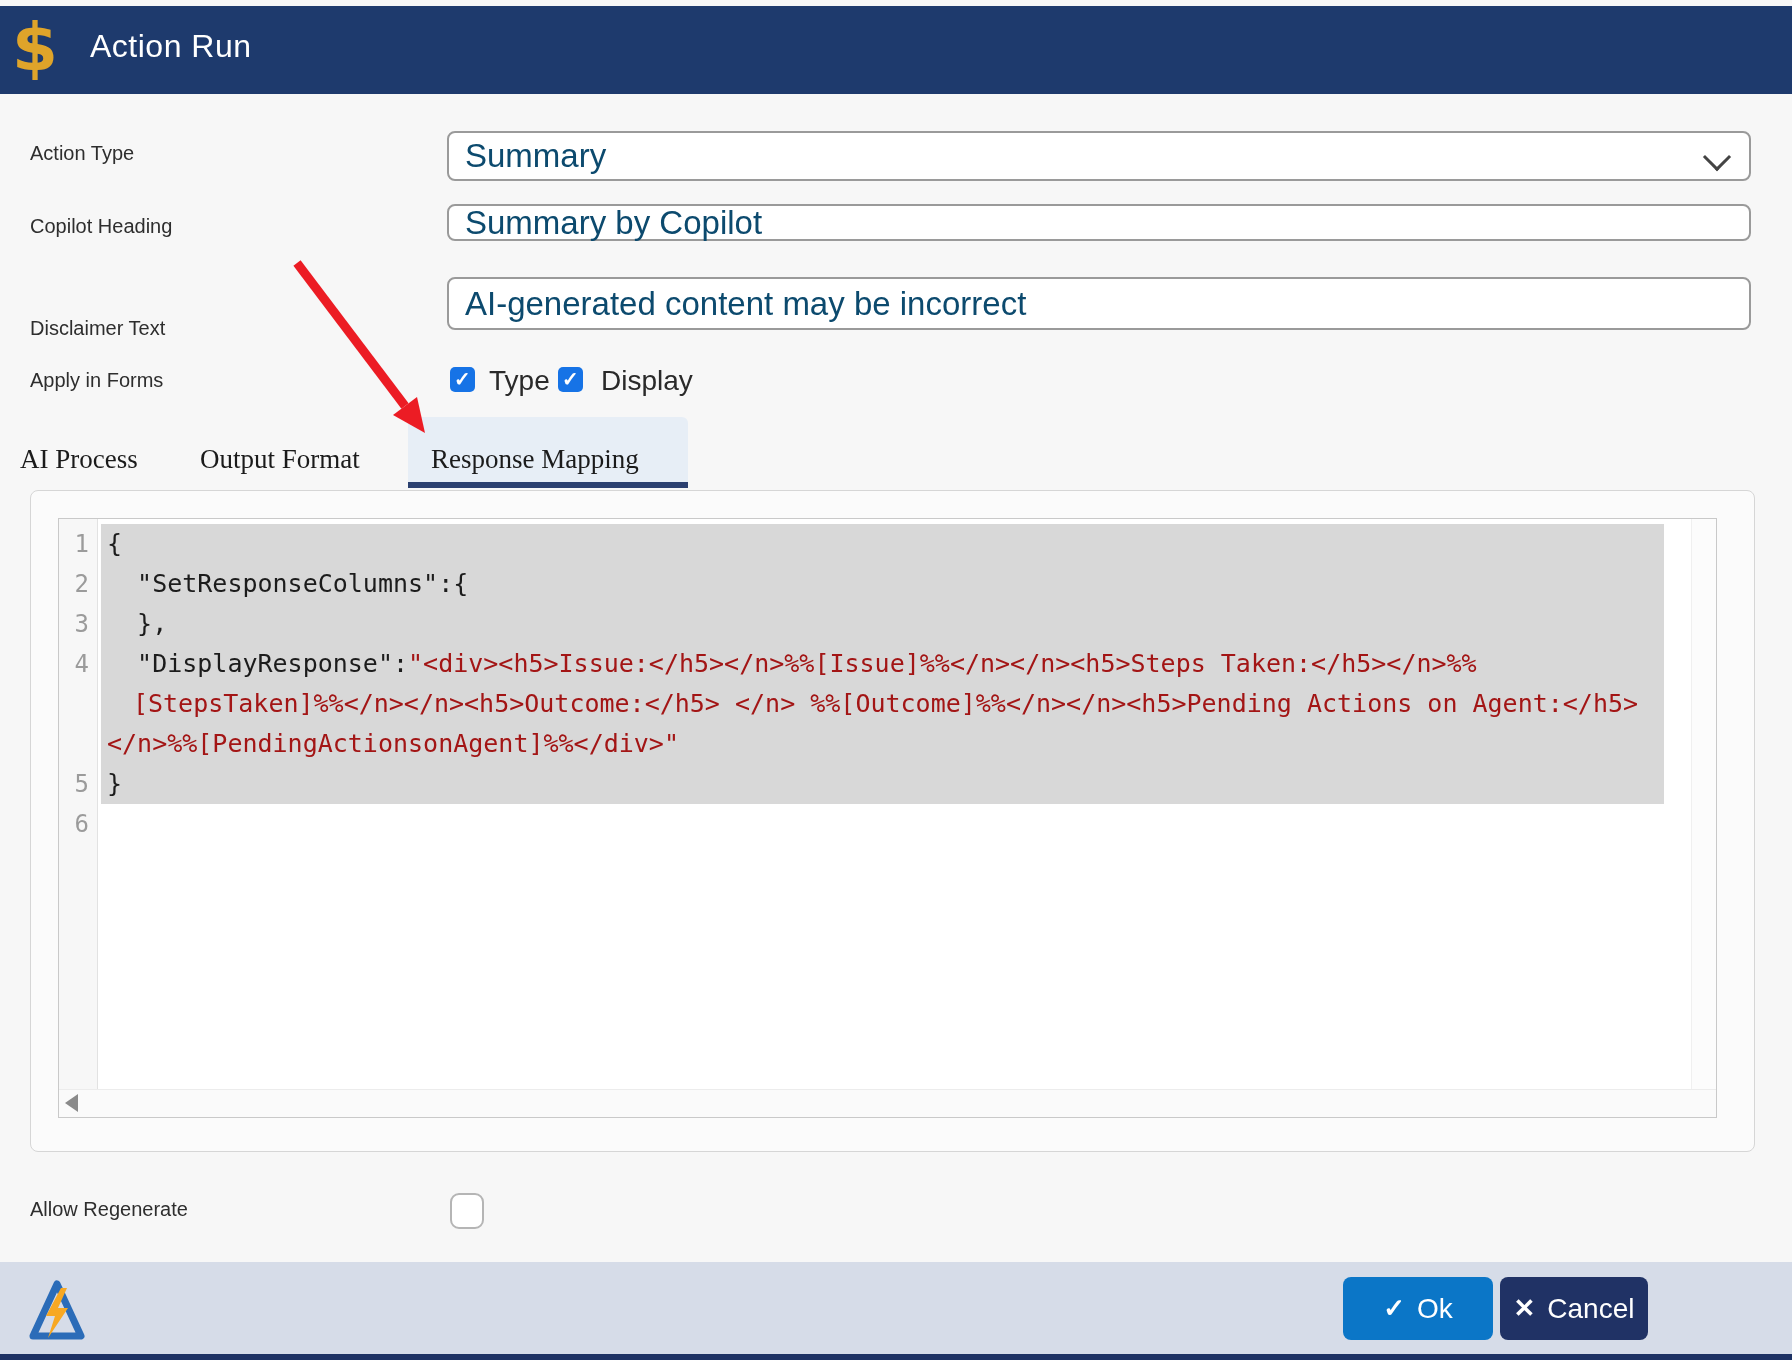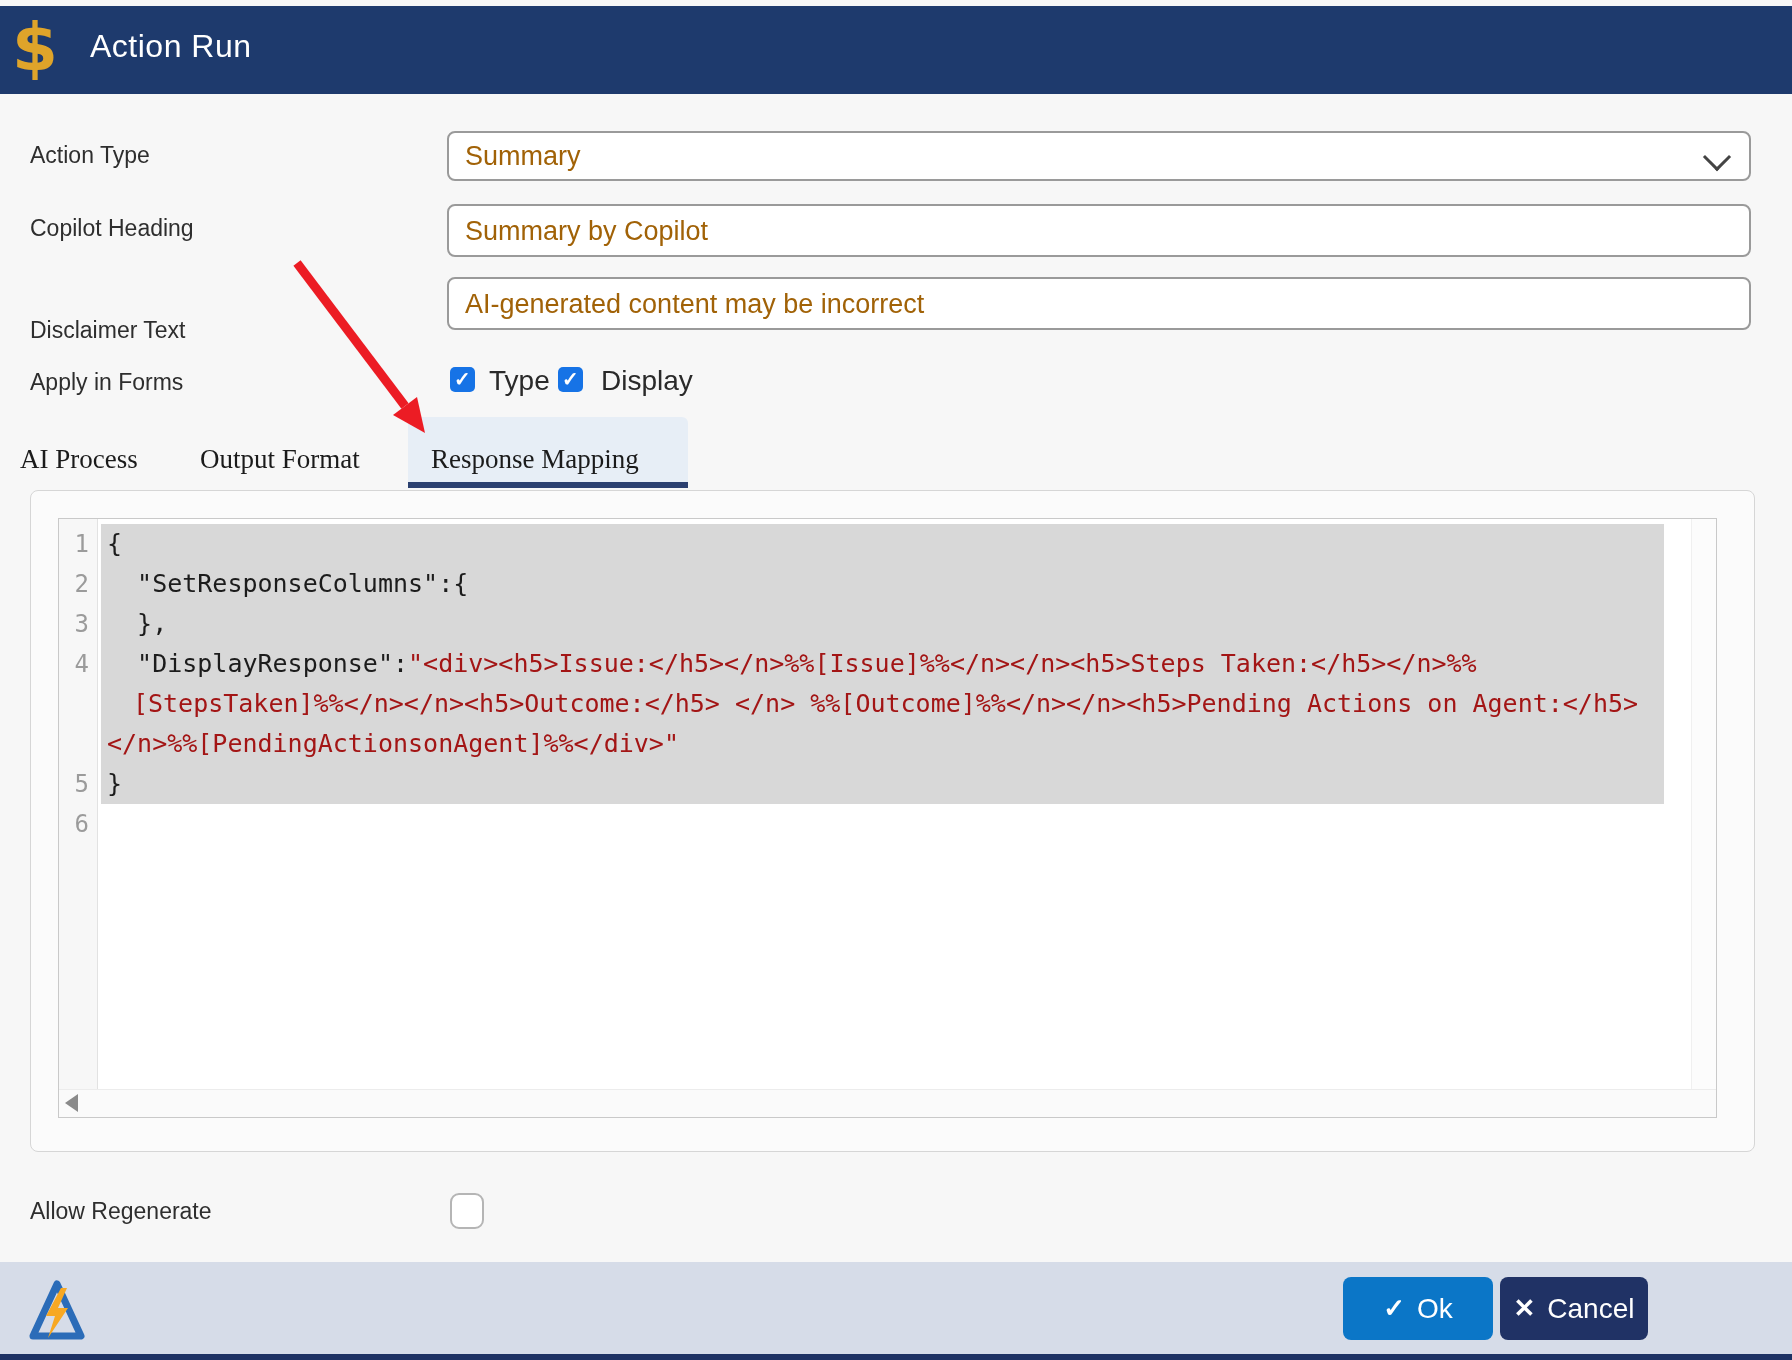--- a/index.html
+++ b/index.html
@@ -6,24 +6,24 @@
   body{
     width:1792px;height:1360px;position:relative;background:#f7f7f7;
     font-family:"Liberation Sans",sans-serif;overflow:hidden;
   }
   
   .header{position:absolute;left:0;top:6px;width:1792px;height:88px;background:#1e3a6d;}
   .dollar{position:absolute;left:12px;top:3px;font-size:66px;font-weight:700;color:#dfa42a;
     font-family:"DejaVu Sans",sans-serif;}
   .title{position:absolute;left:90px;top:22px;font-size:32px;font-weight:400;color:#ffffff;letter-spacing:.5px;}
   
-  .flabel{position:absolute;left:30px;font-size:23px;color:#2e2e2e;}
+  .flabel{position:absolute;left:30px;font-size:20px;color:#2e2e2e;}
   .fbox{position:absolute;left:447px;width:1304px;background:#ffffff;border:2px solid #9a9a9a;
     border-radius:8px;box-sizing:border-box;}
-  .fbox .val{position:absolute;left:16px;top:50%;transform:translateY(-50%);font-size:27px;color:#a16207;white-space:nowrap;}
+  .fbox .val{position:absolute;left:16px;top:50%;transform:translateY(-50%);font-size:33px;color:#0c4a6e;white-space:nowrap;}
   .chev{position:absolute;right:22px;top:14px;width:17px;height:17px;
     border-right:3px solid #444;border-bottom:3px solid #444;transform:rotate(45deg);}
   .cb{position:absolute;width:25px;height:25px;border-radius:5px;background:#1673e6;color:#fff;
     font-size:20px;line-height:25px;text-align:center;font-weight:700;}
   .cb-label{position:absolute;font-size:28px;color:#2a2a2a;}
   .cb-empty{position:absolute;left:450px;top:1193px;width:34px;height:36px;background:#fff;
     border:2px solid #b5b5b5;border-radius:9px;box-sizing:border-box;}
   
   .tab{position:absolute;top:444px;font-size:27px;color:#1b1b1b;cursor:default;font-family:Liberation Serif, serif;}
   .tab-active-bg{position:absolute;left:408px;top:417px;width:280px;height:65px;background:#e7eef6;
@@ -64,21 +64,21 @@
   <span class="title">Action Run</span>
 </div>
 
 <div class="flabel" style="top:142px;">Action Type</div>
 <div class="fbox" style="top:131px;height:50px;">
   <span class="val">Summary</span>
   <span class="chev"></span>
 </div>
 
 <div class="flabel" style="top:215px;">Copilot Heading</div>
-<div class="fbox" style="top:204px;height:53px;">
+<div class="fbox" style="top:204px;height:37px;">
   <span class="val">Summary by Copilot</span>
 </div>
 
 <div class="flabel" style="top:288px;margin-top:29px;">Disclaimer Text</div>
 <div class="fbox" style="top:277px;height:53px;">
   <span class="val">AI-generated content may be incorrect</span>
 </div>
 
 <div class="flabel" style="top:369px;">Apply in Forms</div>
 <div class="cb" style="left:450px;top:367px;">✓</div>

